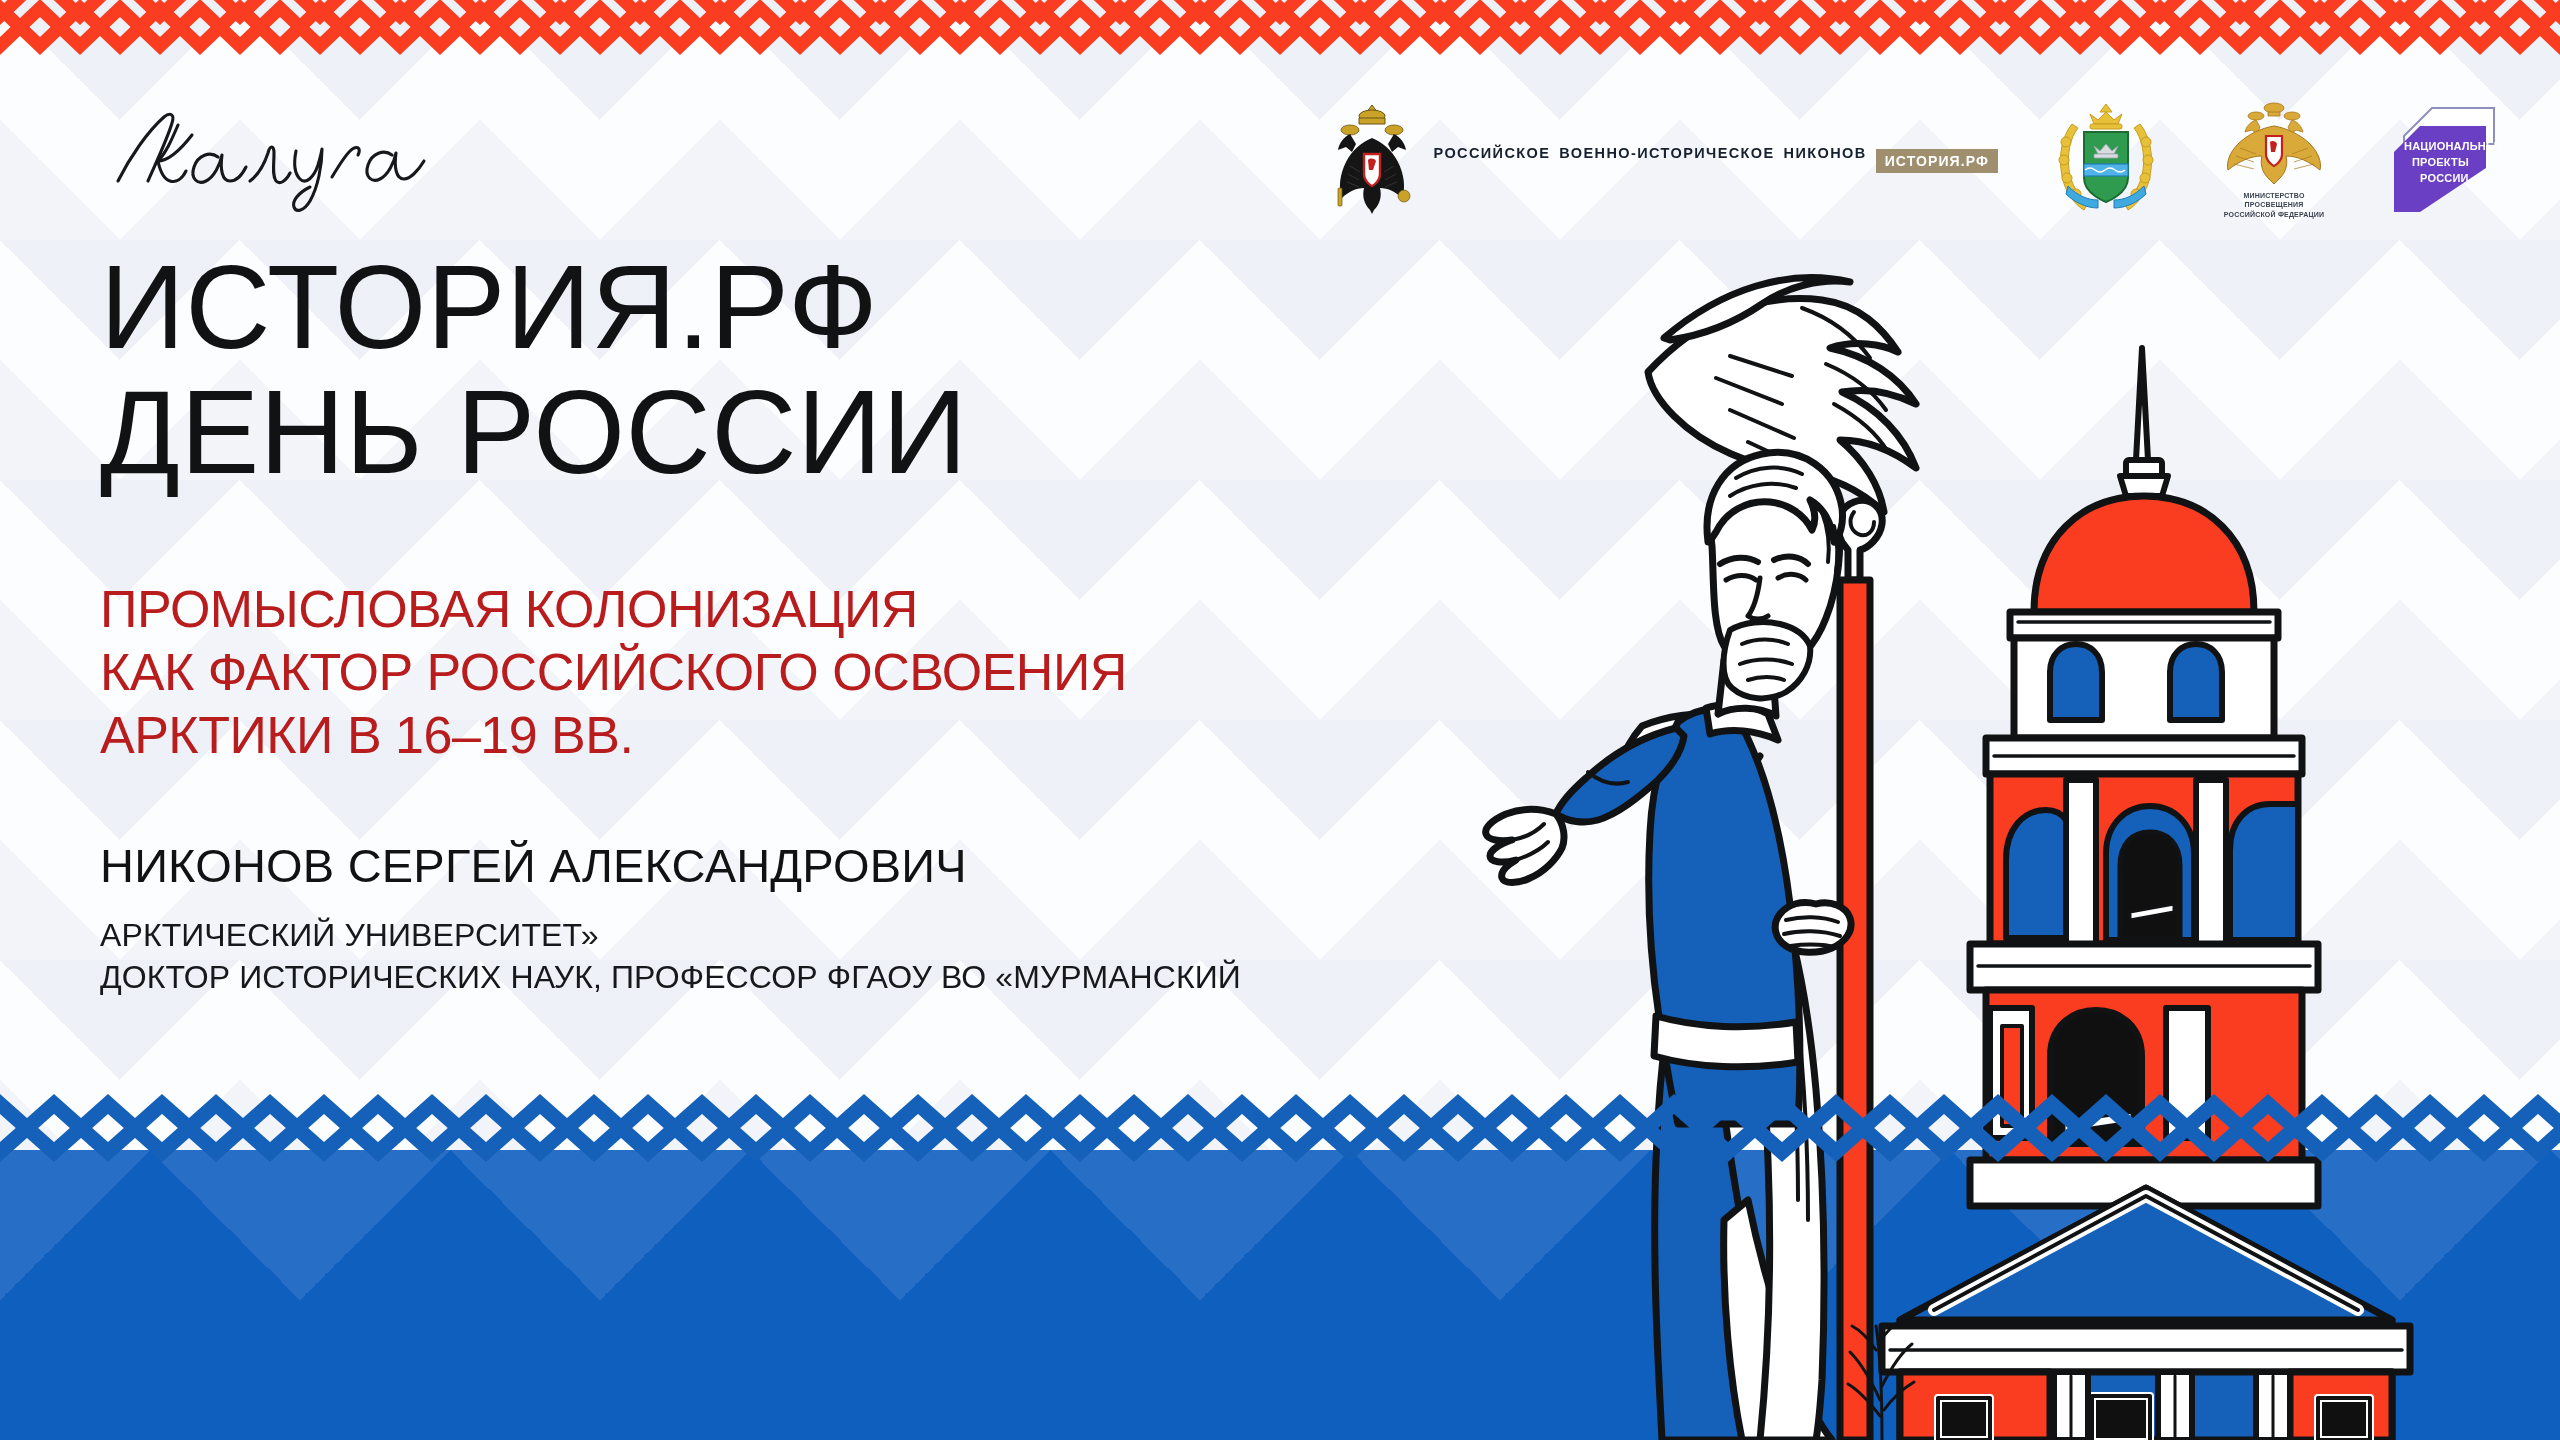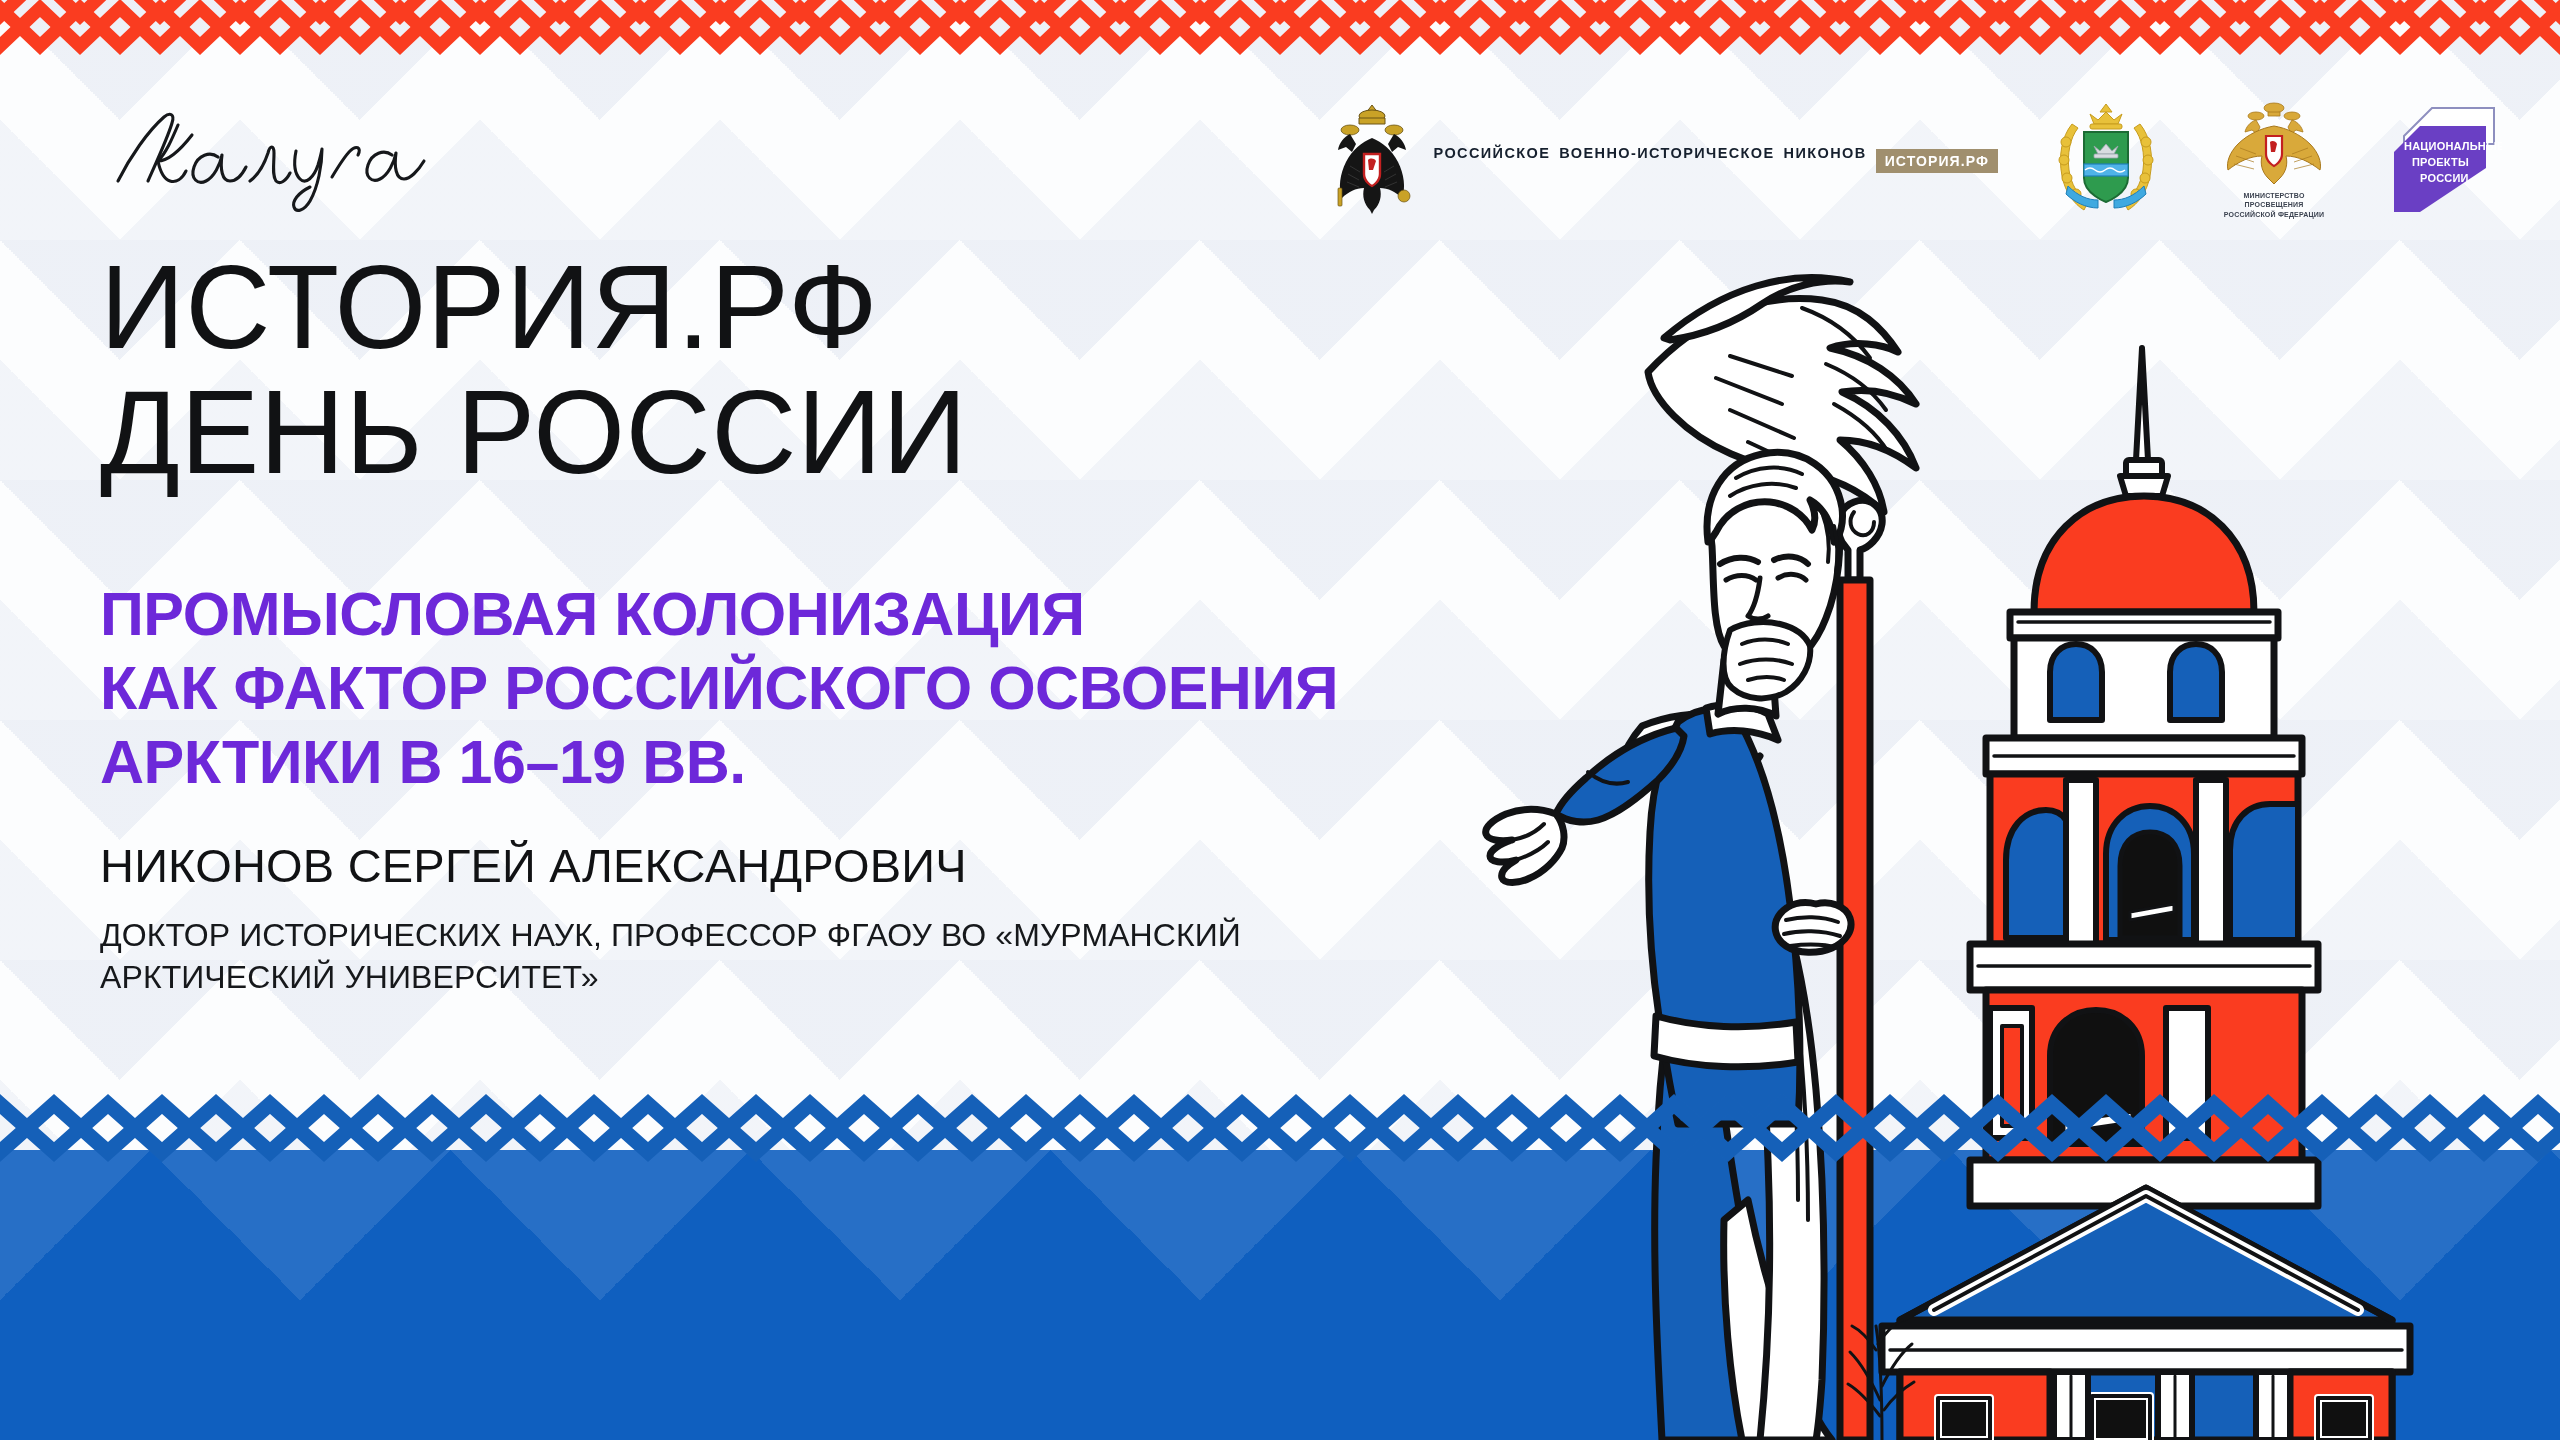--- a/index.html
+++ b/index.html
@@ -77,24 +77,24 @@
     white-space:nowrap;
     font-stretch:condensed;
   }
 
   
   .subtitle {
     position:absolute; left:100px; top:578px;
     z-index:10;
   }
   .subtitle-line {
-    font-size:61px;
-    font-weight:700;
+    font-size:52px;
+    font-weight:400;
     line-height:1.21;
-    color:#6d28d9;
+    color:#b91c1c;
     letter-spacing:-0.5px;
     white-space:nowrap;
   }
 
   
   .speaker {
     position:absolute; left:100px; top:838px;
     z-index:10;
   }
   .speaker-name {
@@ -211,22 +211,22 @@
 
   <div class="subtitle">
     <div class="subtitle-line">ПРОМЫСЛОВАЯ КОЛОНИЗАЦИЯ</div>
     <div class="subtitle-line">КАК ФАКТОР РОССИЙСКОГО ОСВОЕНИЯ</div>
     <div class="subtitle-line">АРКТИКИ В 16–19 ВВ.</div>
   </div>
 
   <div class="speaker">
     <div class="speaker-name">НИКОНОВ СЕРГЕЙ АЛЕКСАНДРОВИЧ</div>
     <div class="speaker-title">
+      <span>АРКТИЧЕСКИЙ УНИВЕРСИТЕТ»</span>
       <span>ДОКТОР ИСТОРИЧЕСКИХ НАУК, ПРОФЕССОР ФГАОУ ВО «МУРМАНСКИЙ</span>
-      <span>АРКТИЧЕСКИЙ УНИВЕРСИТЕТ»</span>
     </div>
   </div>
 
   <div class="logo-strip">
 
     <div class="logo-rvio">
       <svg width="92" height="118" viewBox="0 0 92 118">
 
         <g fill="#C9A227" stroke="#6B5416" stroke-width="1">
           <path d="M46,5 L40,13 L52,13 Z"></path>

